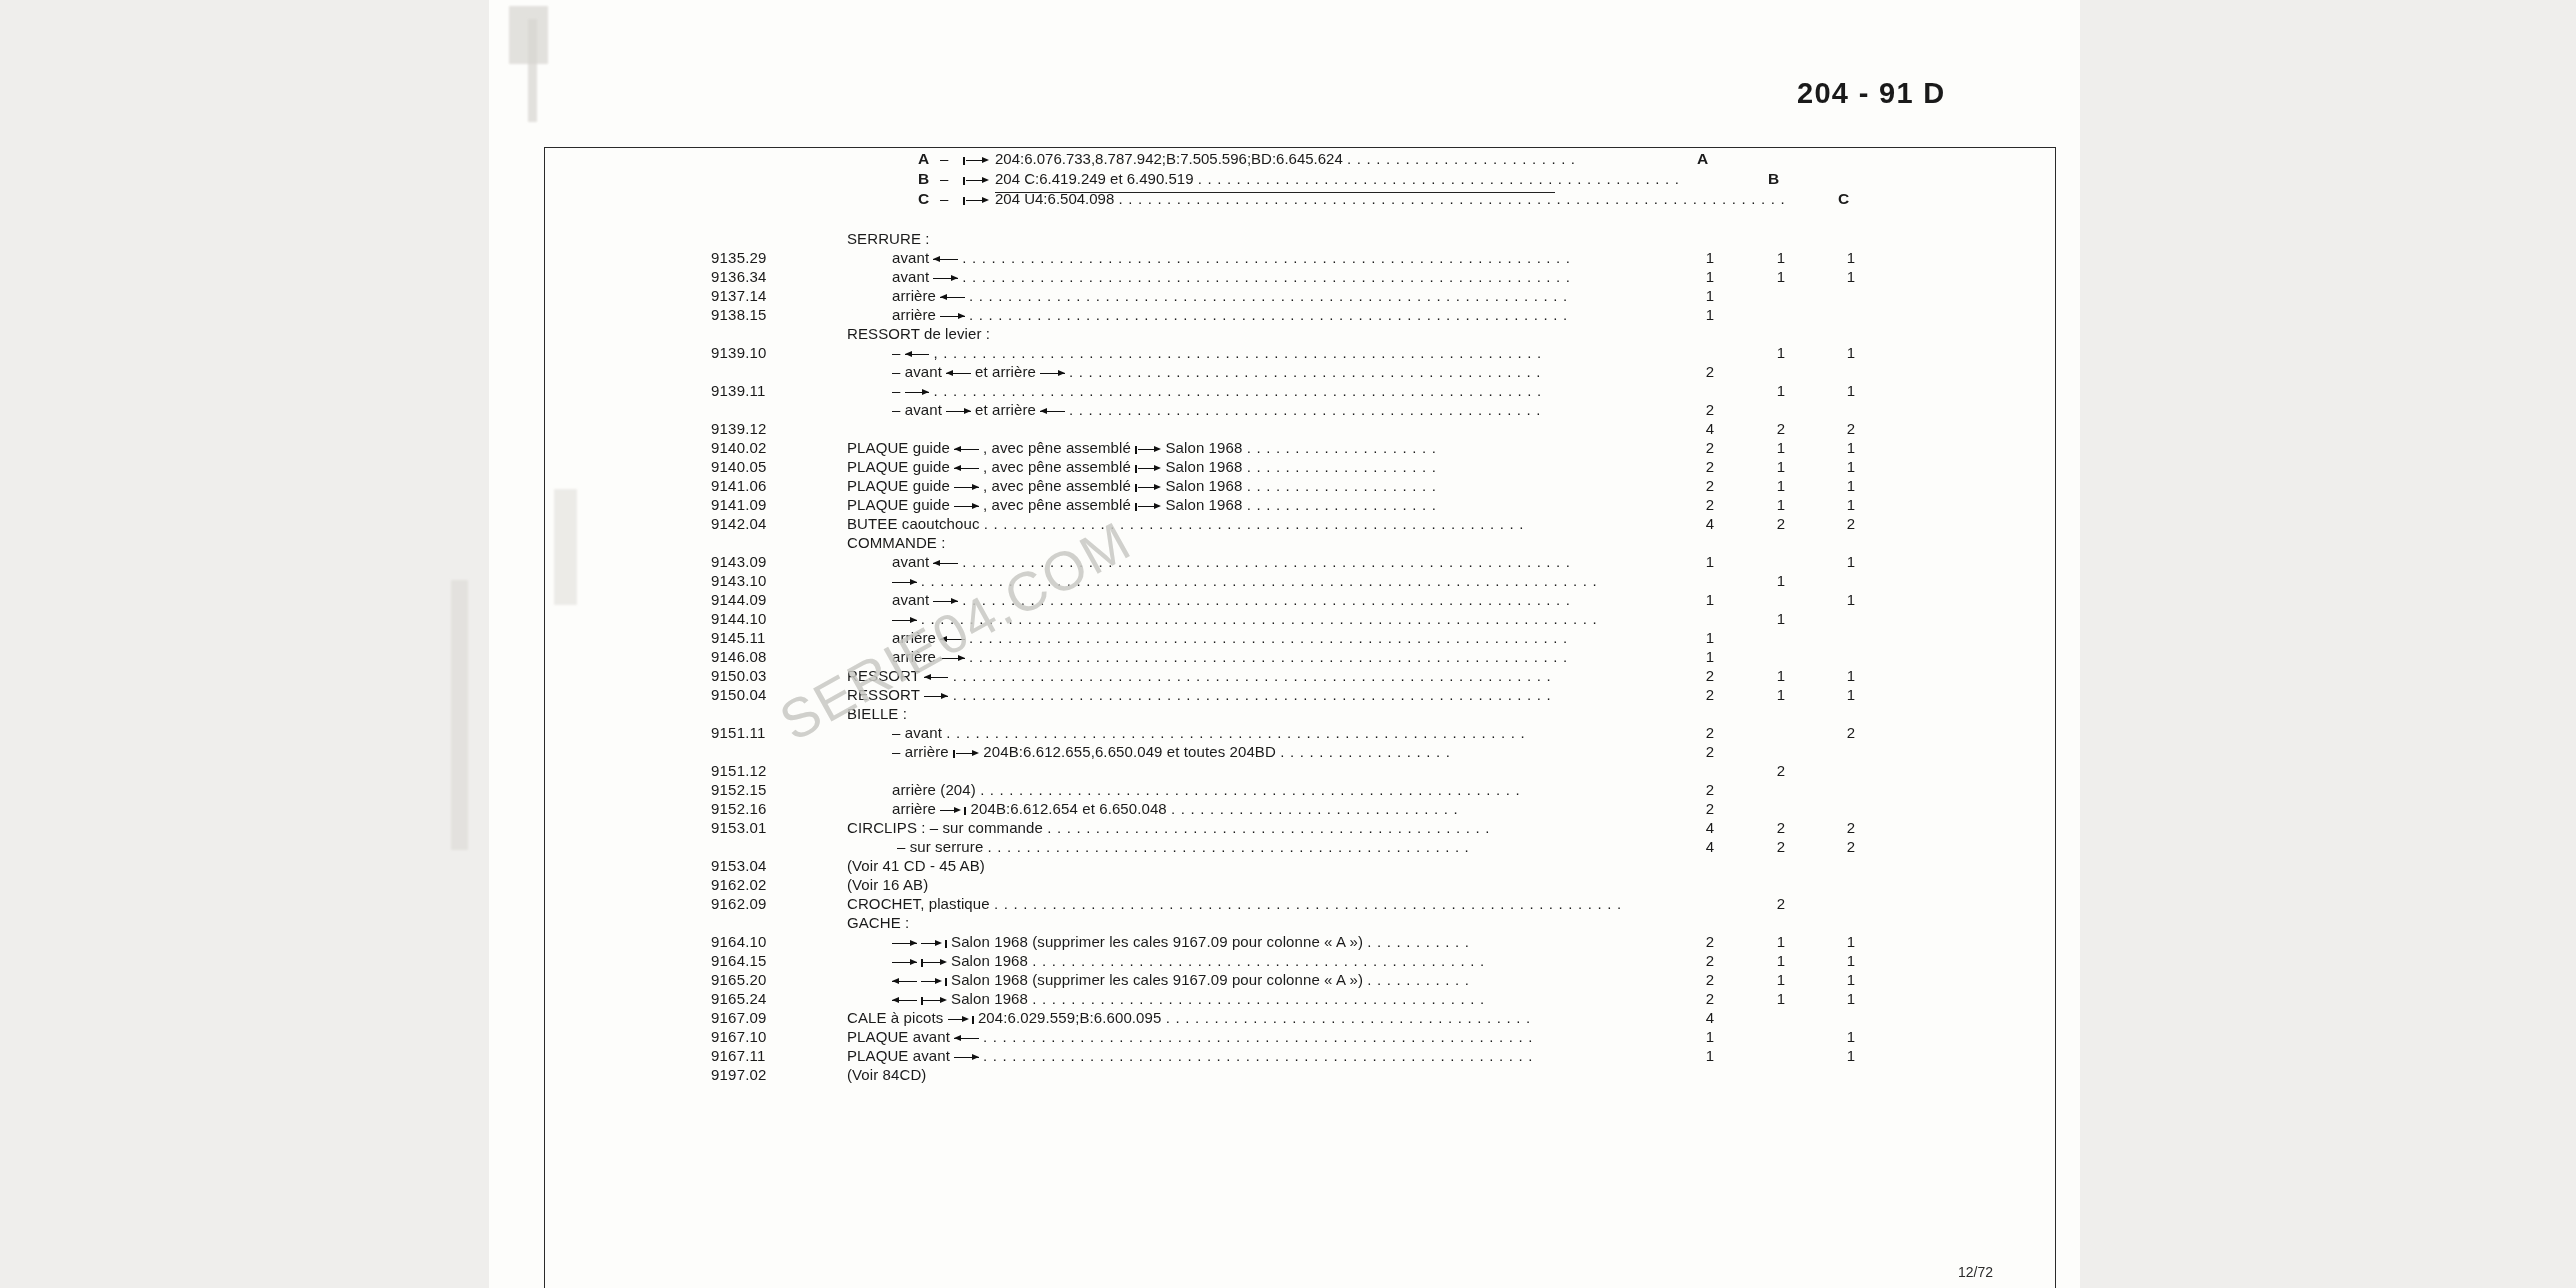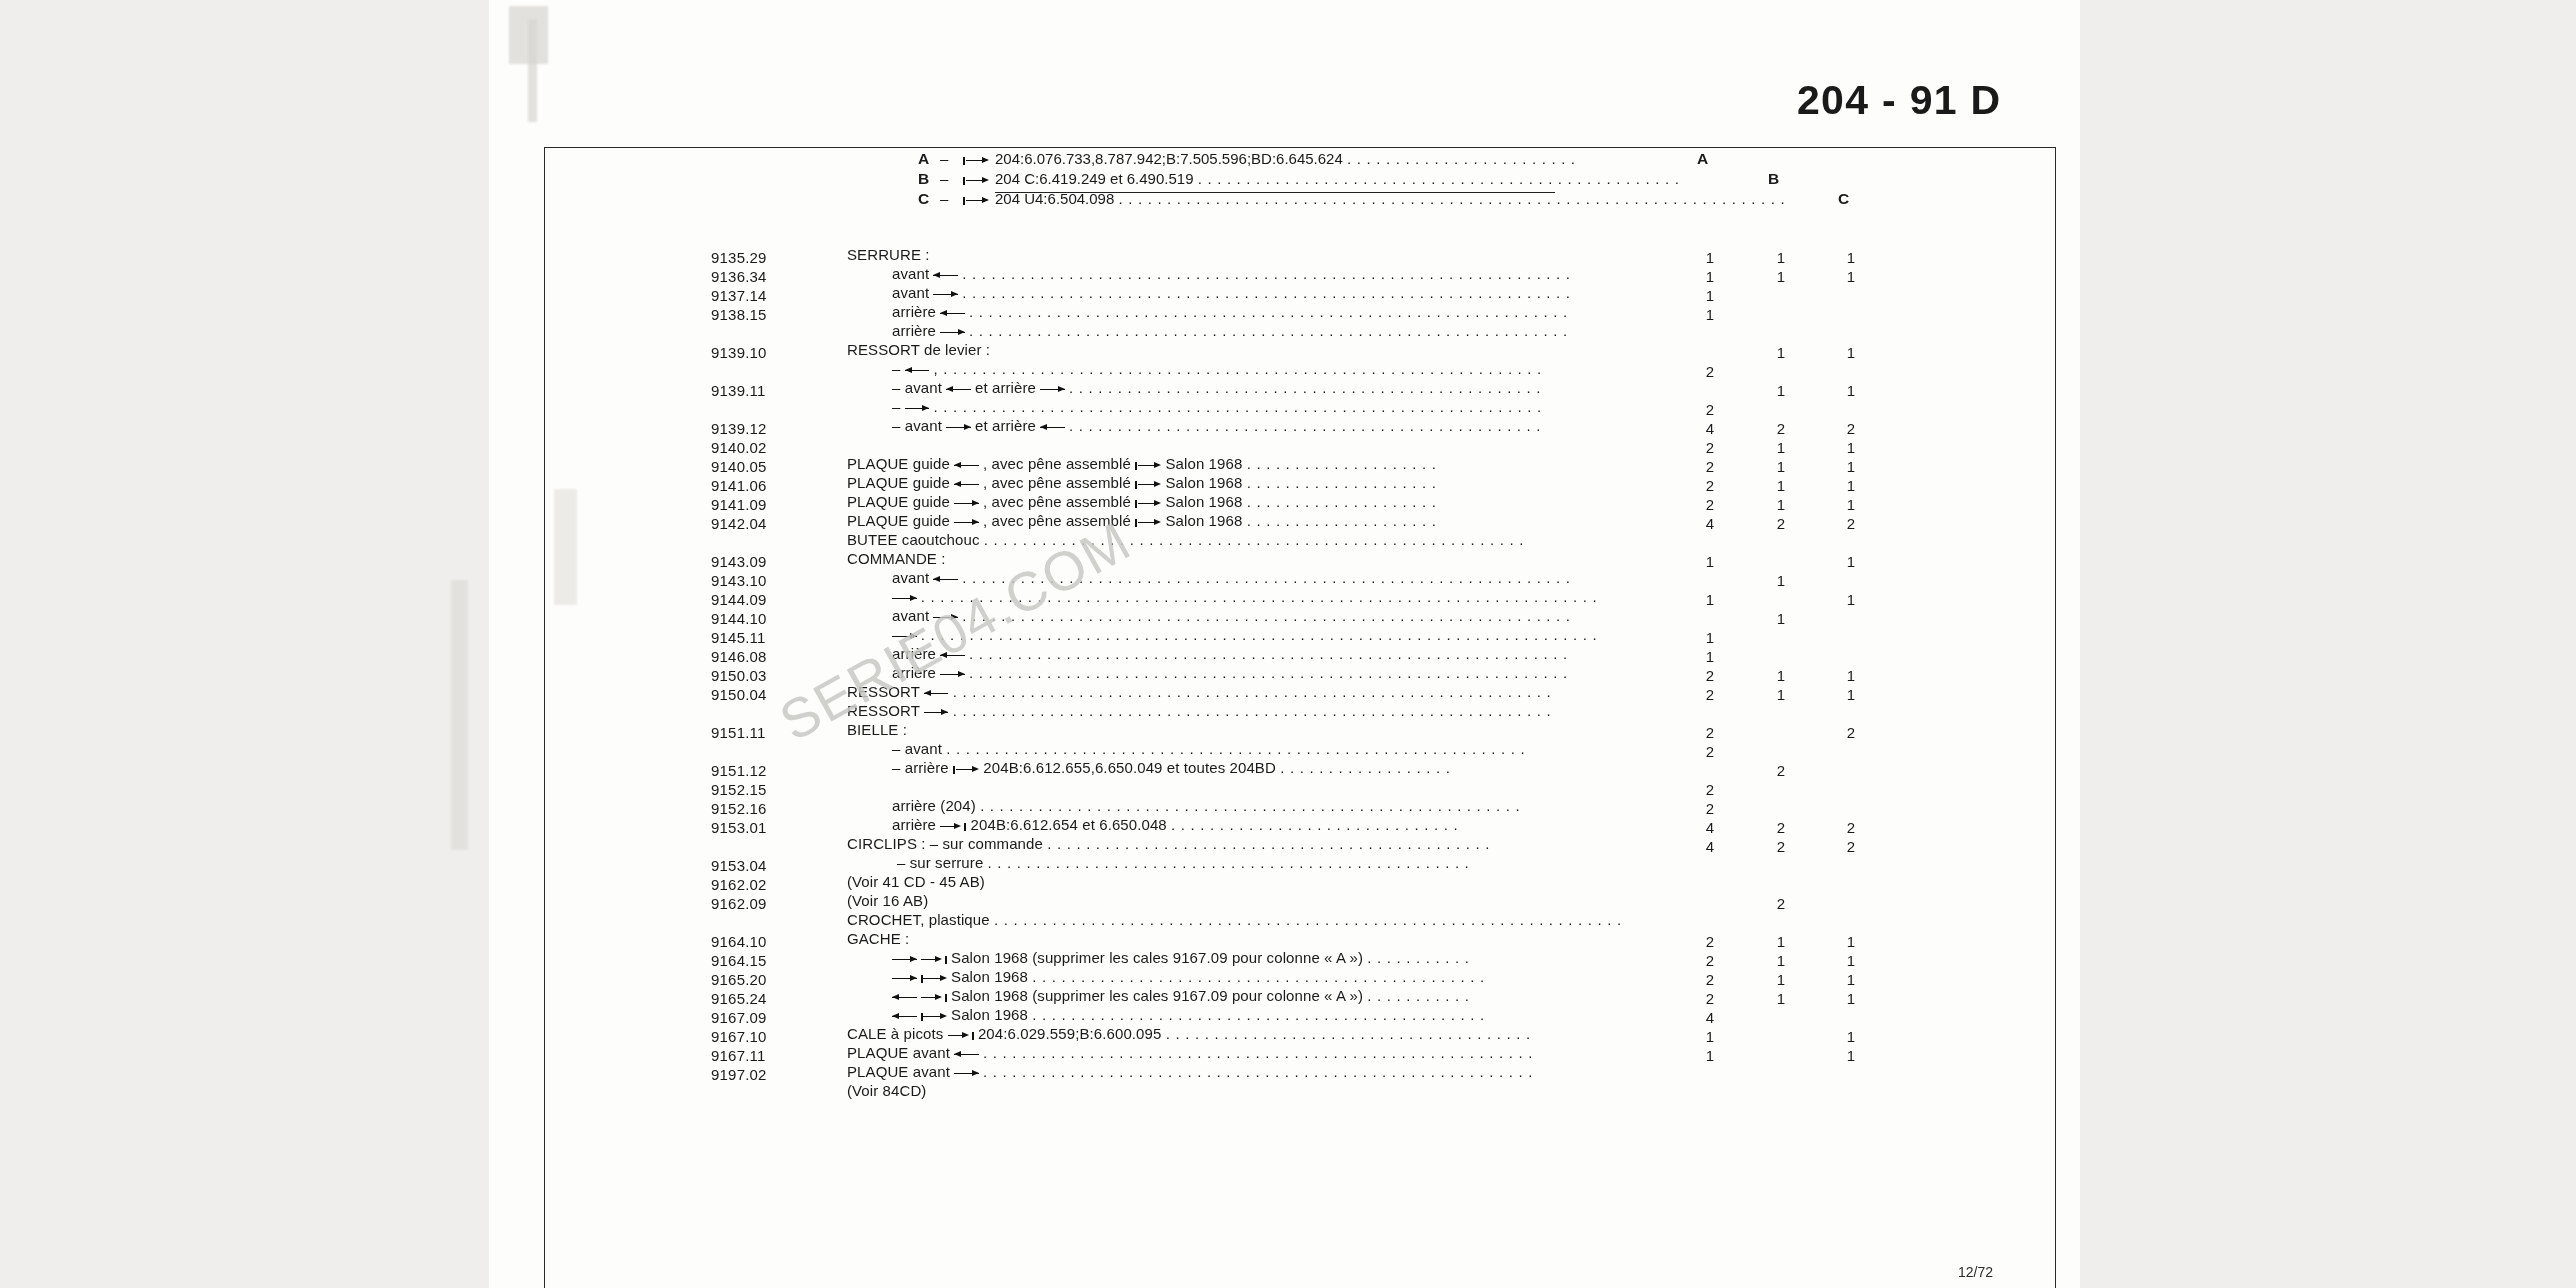--- a/index.html
+++ b/index.html
@@ -32,21 +32,21 @@
     position:absolute;left:509px;top:90px;width:1546px;height:52px;
   }
   #hdr-title{
     position:absolute;left:39px;top:9px;
     font-size:20.6px;letter-spacing:0.8px;
     white-space:nowrap;
   }
   #hdr-title .b{font-weight:bold;letter-spacing:1px;}
   #hdr-ref{
     position:absolute;left:1288px;top:-13px;
-    font-size:41px;font-weight:bold;letter-spacing:1.3px;white-space:nowrap;
+    font-size:29px;font-weight:bold;letter-spacing:1.3px;white-space:nowrap;
   }
   
   #frame{
     position:absolute;left:544px;top:147px;width:1510px;height:1141px;
     border-left:1.9px solid #2a2a2a;
     border-top:1.9px solid #2a2a2a;
     border-right:1.9px solid #2a2a2a;
   }
   
   #rows{
@@ -56,21 +56,21 @@
   }
   .row{
     position:relative;height:19px;white-space:nowrap;
   }
   .ref{
     position:absolute;left:167px;width:122px;text-align:left;
     font-size:15px;letter-spacing:0.2px;
   }
   .desc{
     position:absolute;left:303px;
-    font-size:15px;letter-spacing:0.1px;margin-top:16px;
+    font-size:15px;letter-spacing:0.1px;
   }
   .desc.ind1{left:348px;}
   .desc.ind2{left:353px;}
   .leader{letter-spacing:0.7px;}
   .c1{position:absolute;left:1153px;width:26px;text-align:center;}
   .c2{position:absolute;left:1224px;width:26px;text-align:center;}
   .c3{position:absolute;left:1294px;width:26px;text-align:center;}
 
   
   #legend{

